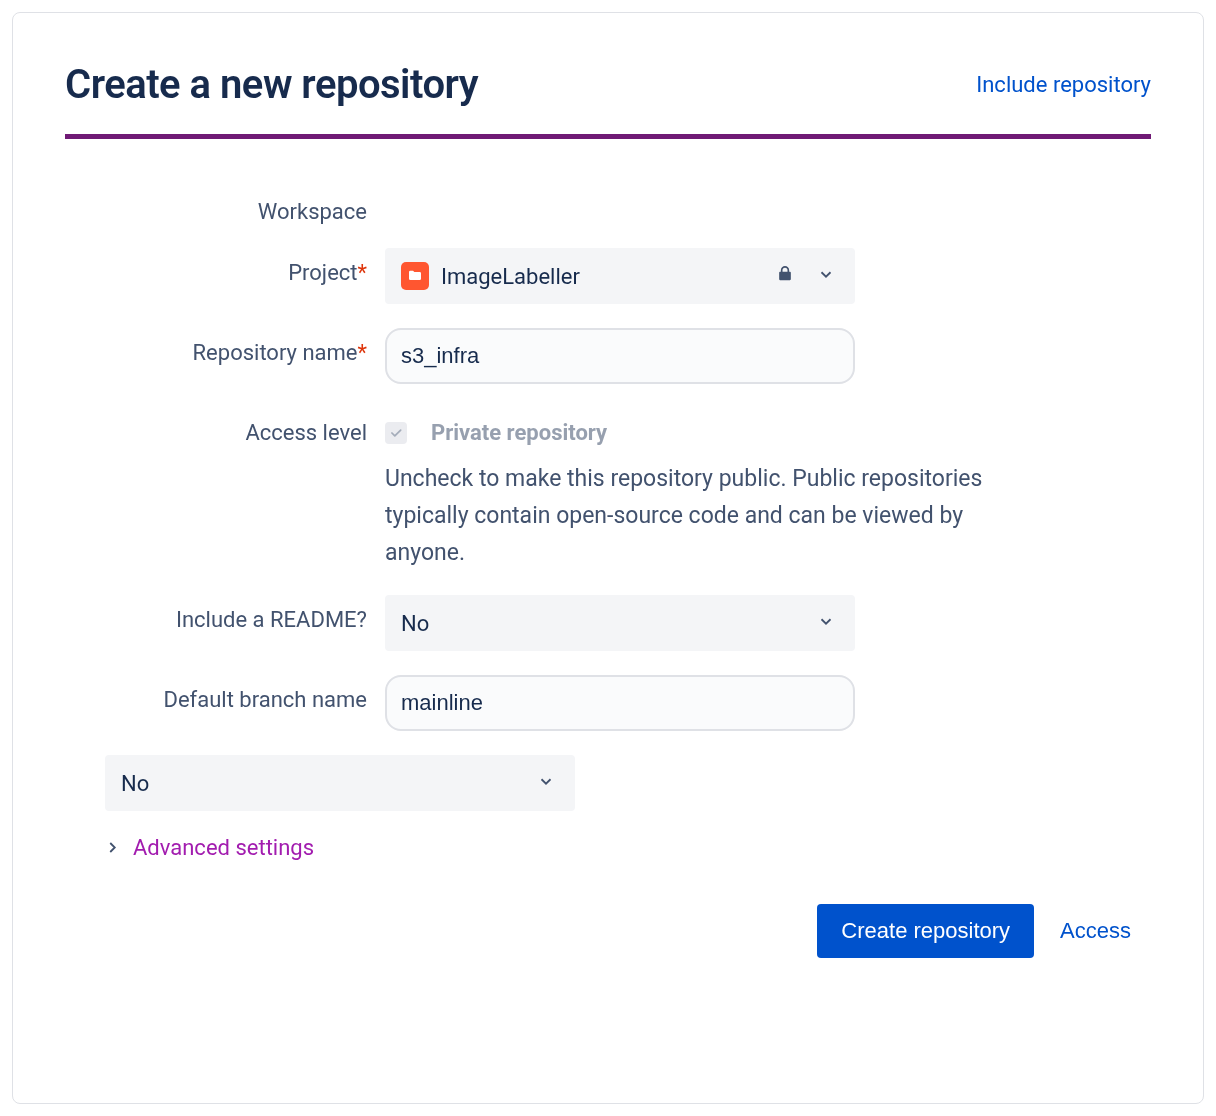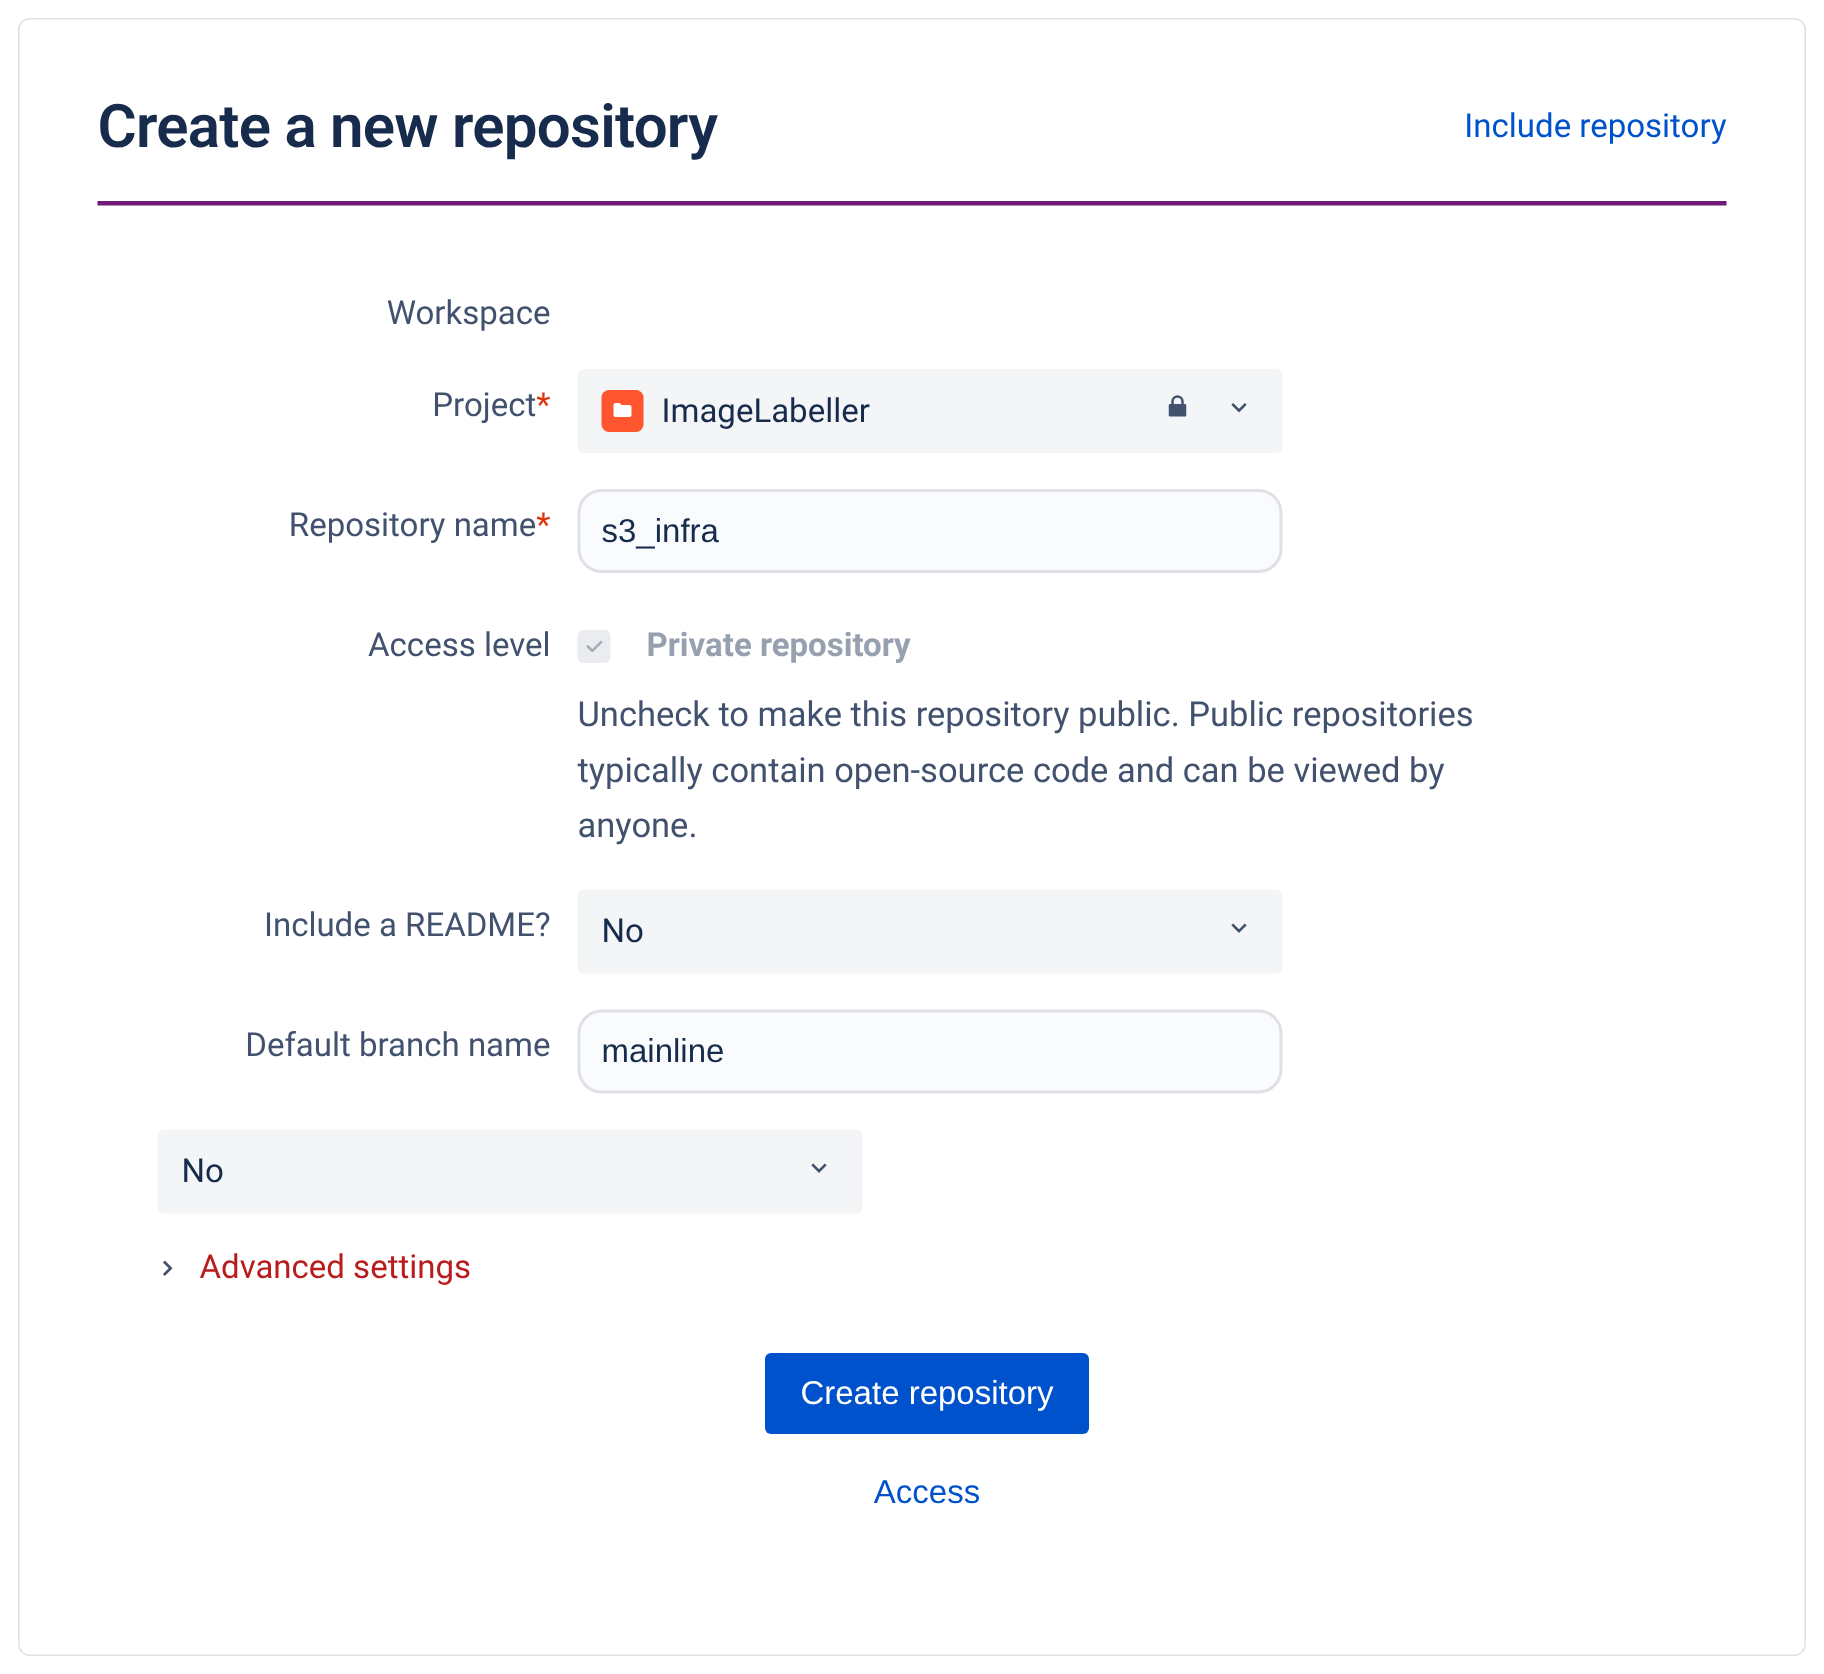--- a/index.html
+++ b/index.html
@@ -15,21 +15,21 @@
       border: 1px solid #DFE1E6;
       border-radius: 8px;
       padding: 48px 52px 56px 52px;
       width: 100%;
       height: 100%;
     }
     .header-row {
       display: flex;
       justify-content: space-between;
       align-items: center;
-      border-bottom: 3px solid #701a75;
+      border-bottom: 5px solid #701a75;
       padding-bottom: 26px;
       margin-bottom: 48px;
     }
     .page-title {
       font-size: 40px;
       font-weight: 600;
       color: #172B4D;
       letter-spacing: -0.5px;
     }
     .import-link {
@@ -120,27 +120,27 @@
     .cbox {
       width: 22px; height: 22px; border-radius: 4px;
       background: #EBECF0; display:flex; align-items:center; justify-content:center;
     }
     .cbox svg { width: 14px; height: 14px; stroke: #A5ADBA; }
     .cb-label { font-size: 22px; color: #97A0AF; }
     .helper {
       font-size: 23px; color: #42526E; line-height: 1.6; margin-top: 16px;
     }
     .adv-row {
-      display: flex; align-items: center; gap: 10px; color: #b91c1c;
+      display: flex; align-items: center; gap: 10px; color: #a21caf;
       font-size: 22px; cursor: pointer; margin-top: 6px; margin-left: 0px;
     }
     .adv-row .chev-r { transform: rotate(-90deg); }
     .footer {
       display: flex; justify-content: flex-end; gap: 26px; align-items: center;
-      margin-top: 44px; padding-right: 20px; flex-direction: column;
+      margin-top: 44px; padding-right: 20px;
     }
     .btn-primary {
       background: #0052CC; color: #fff; border: none; border-radius: 4px;
       font-size: 22px; padding: 14px 24px; cursor: pointer;
     }
     .btn-link {
       background: none; border: none; color: #0052CC; font-size: 22px; cursor: pointer;
     }
     .chev svg, .chev-r svg { width: 18px; height: 18px; }
     .chev path, .chev-r path { stroke: #42526E; stroke-width: 2.4; fill: none; }

